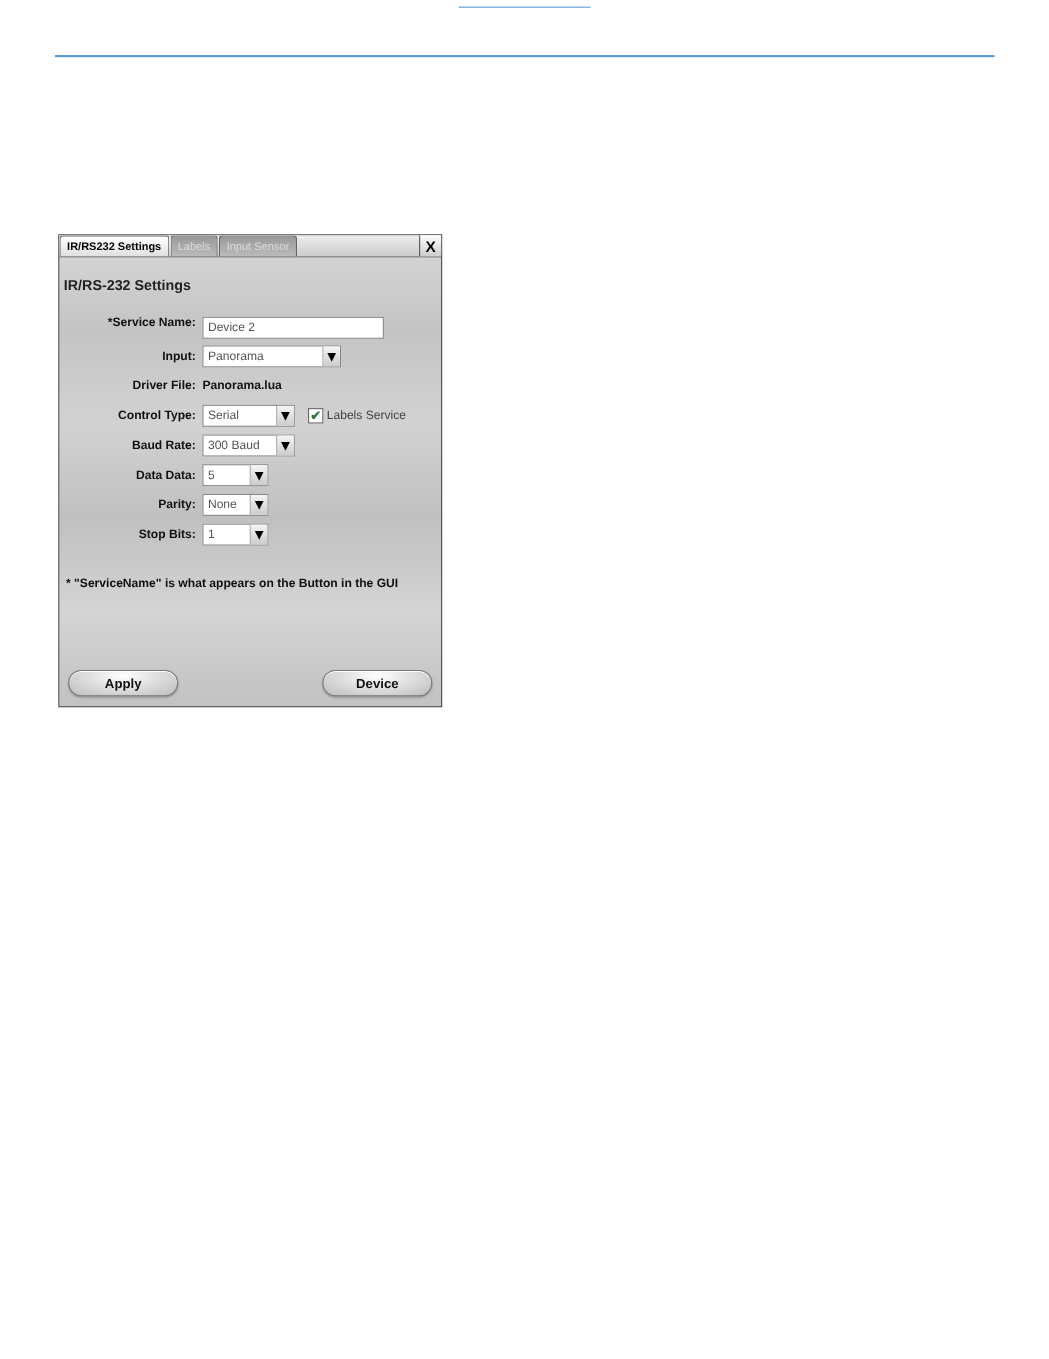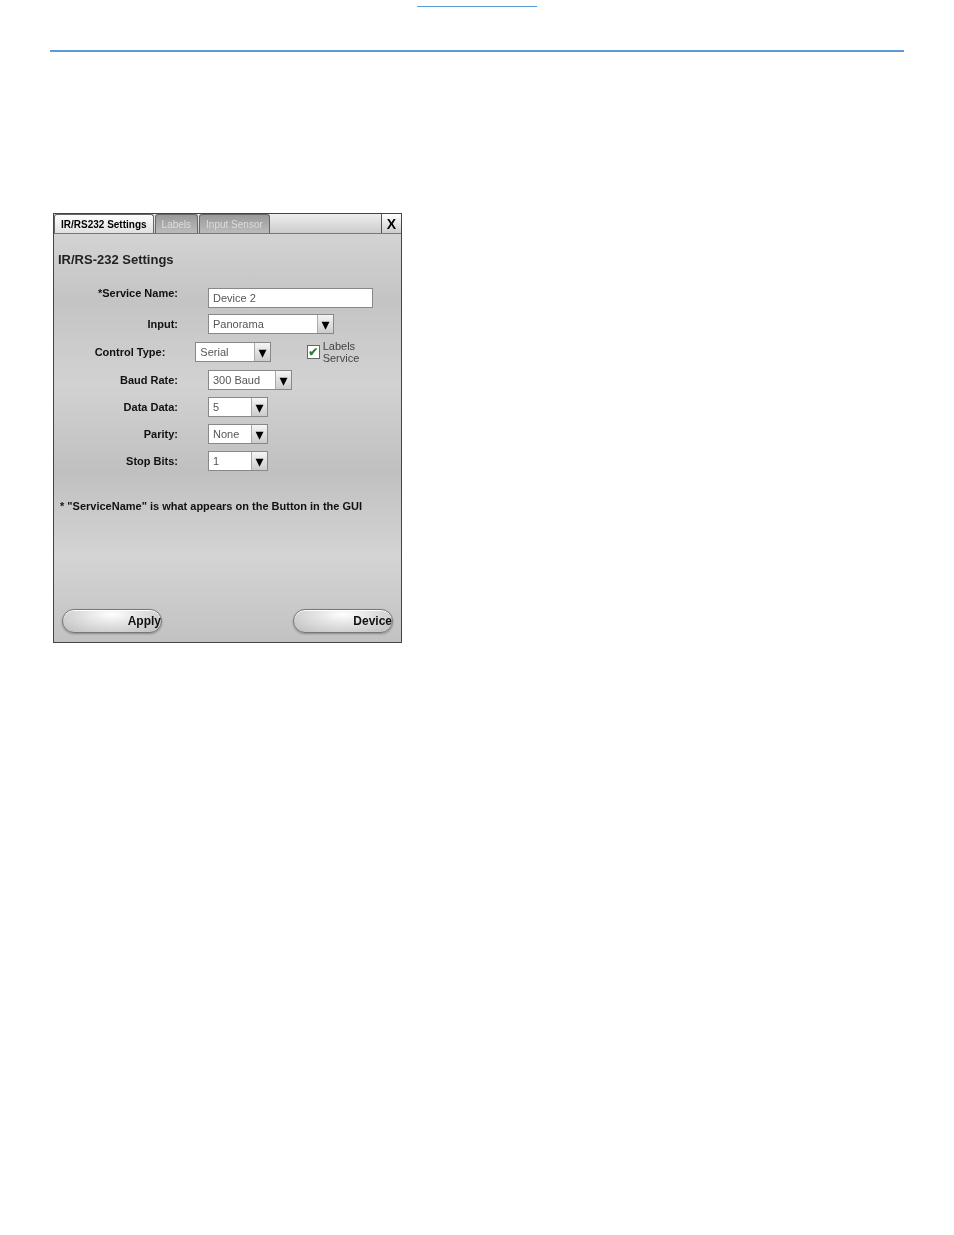--- a/index.html
+++ b/index.html
@@ -21,21 +21,21 @@
   .tab {
     font-size: 10px; padding: 2px 6px; display:flex; align-items:center;
     border: 1px solid #666; border-bottom: none; border-top-left-radius: 3px; border-top-right-radius: 3px;
     background: linear-gradient(#999,#bbb); color: #dcdcdc; margin-right: 1px;
     cursor: pointer;
   }
   .tab.active { background: linear-gradient(#fff,#e0e0e0); color: #000; font-weight: bold; }
   .close-x { margin-left: auto; width: 20px; display:flex; align-items:center; justify-content:center; font-weight:bold; font-size:14px; color:#000; background: linear-gradient(#fff,#ccc); border-left:1px solid #555; cursor:pointer; }
   .panel-body { flex: 1; padding: 12px 14px 8px 0; position: relative; }
   .panel-title { font-size: 13px; font-weight: bold; color: #222; margin: 6px 0 10px 4px; }
-  .row { display:flex; align-items:center; margin-bottom: 5px; min-height: 22px; gap: 24px; }
+  .row { display:flex; align-items:center; margin-bottom: 5px; min-height: 22px; }
   .row-label { width: 130px; text-align: right; font-size: 11px; font-weight: bold; color: #111; padding-right: 6px; }
   .input-text {
     height: 20px; background: #fff; border: 1px solid #888; font-size: 11px; color: #555; padding: 1px 4px;
   }
   .input-text.wide { width: 165px; margin-top: 11px; }
   .select-like {
     display:flex; align-items:center; background:#fff; border:1px solid #888; height:20px;
   }
   .select-like .sel-text { flex:1; font-size:11px; color:#555; padding: 1px 4px; }
   .sel-arrow {
@@ -56,21 +56,21 @@
   .hint { font-size: 11px; font-weight: bold; color:#111; margin-top: 28px; margin-left: 6px; }
   .btnbar {
     height: 42px; display:flex; align-items:center; justify-content:space-between;
     padding: 0 8px;
   }
   .pill-btn {
     width: 100px; height: 24px;
     border: 1px solid #777; border-radius: 12px;
     background: radial-gradient(ellipse at 50% 20%, #ffffff 0%, #e6e6e6 35%, #bdbdbd 100%);
     font-size: 12px; font-weight: bold; color:#111;
-    display:flex; align-items:center; justify-content:flex-end; cursor:pointer;
+    display:flex; align-items:center; justify-content:center; cursor:pointer;
     box-shadow: inset 0 1px 0 #fff, 0 1px 2px rgba(0,0,0,.3);
   }
   .footer { position:absolute; left:50px; right:50px; bottom:45px; text-align:center; }
   .footer-link-bar { display:flex; justify-content:center; align-items:baseline; gap:0; }
   .footer-link {
     border-bottom: 1px solid #5b9bd5; width: 120px; height: 1px; display:inline-block;
   }
 </style>
 </head>
 <body>
@@ -106,20 +106,24 @@
     <div class="row">
       <div class="row-label">Input:</div>
       <div class="select-like w-driver">
         <span class="sel-text">Panorama</span>
         <span class="sel-arrow">
               <span>▾</span>
             </span>
       </div>
     </div>
 
+    <div class="row">
+      <div class="row-label">Driver File:</div>
+      <div class="static-val">Panorama.lua</div>
+    </div>
 
     <div class="row">
       <div class="row-label">Control Type:</div>
       <div class="select-like w-ctype">
         <span class="sel-text">Serial</span>
         <span class="sel-arrow">
               <span>▾</span>
             </span>
       </div>
       <div class="cb-wrap">

